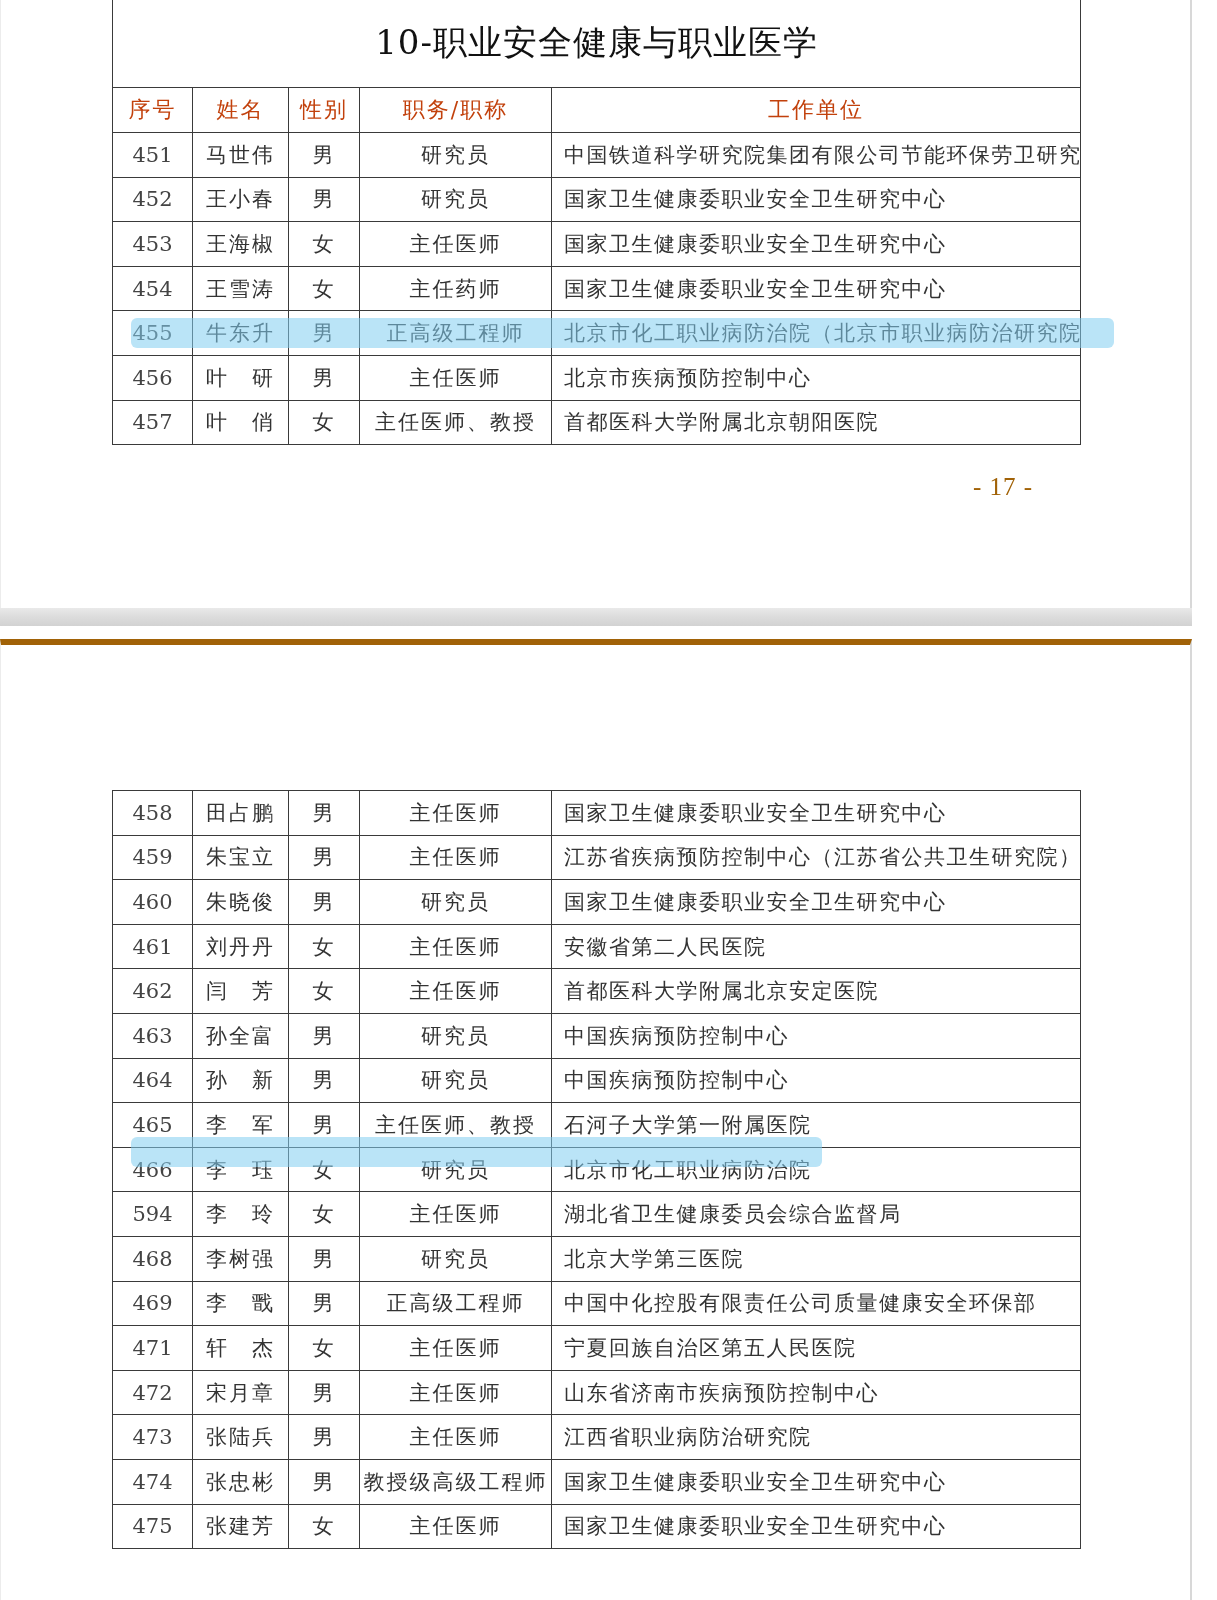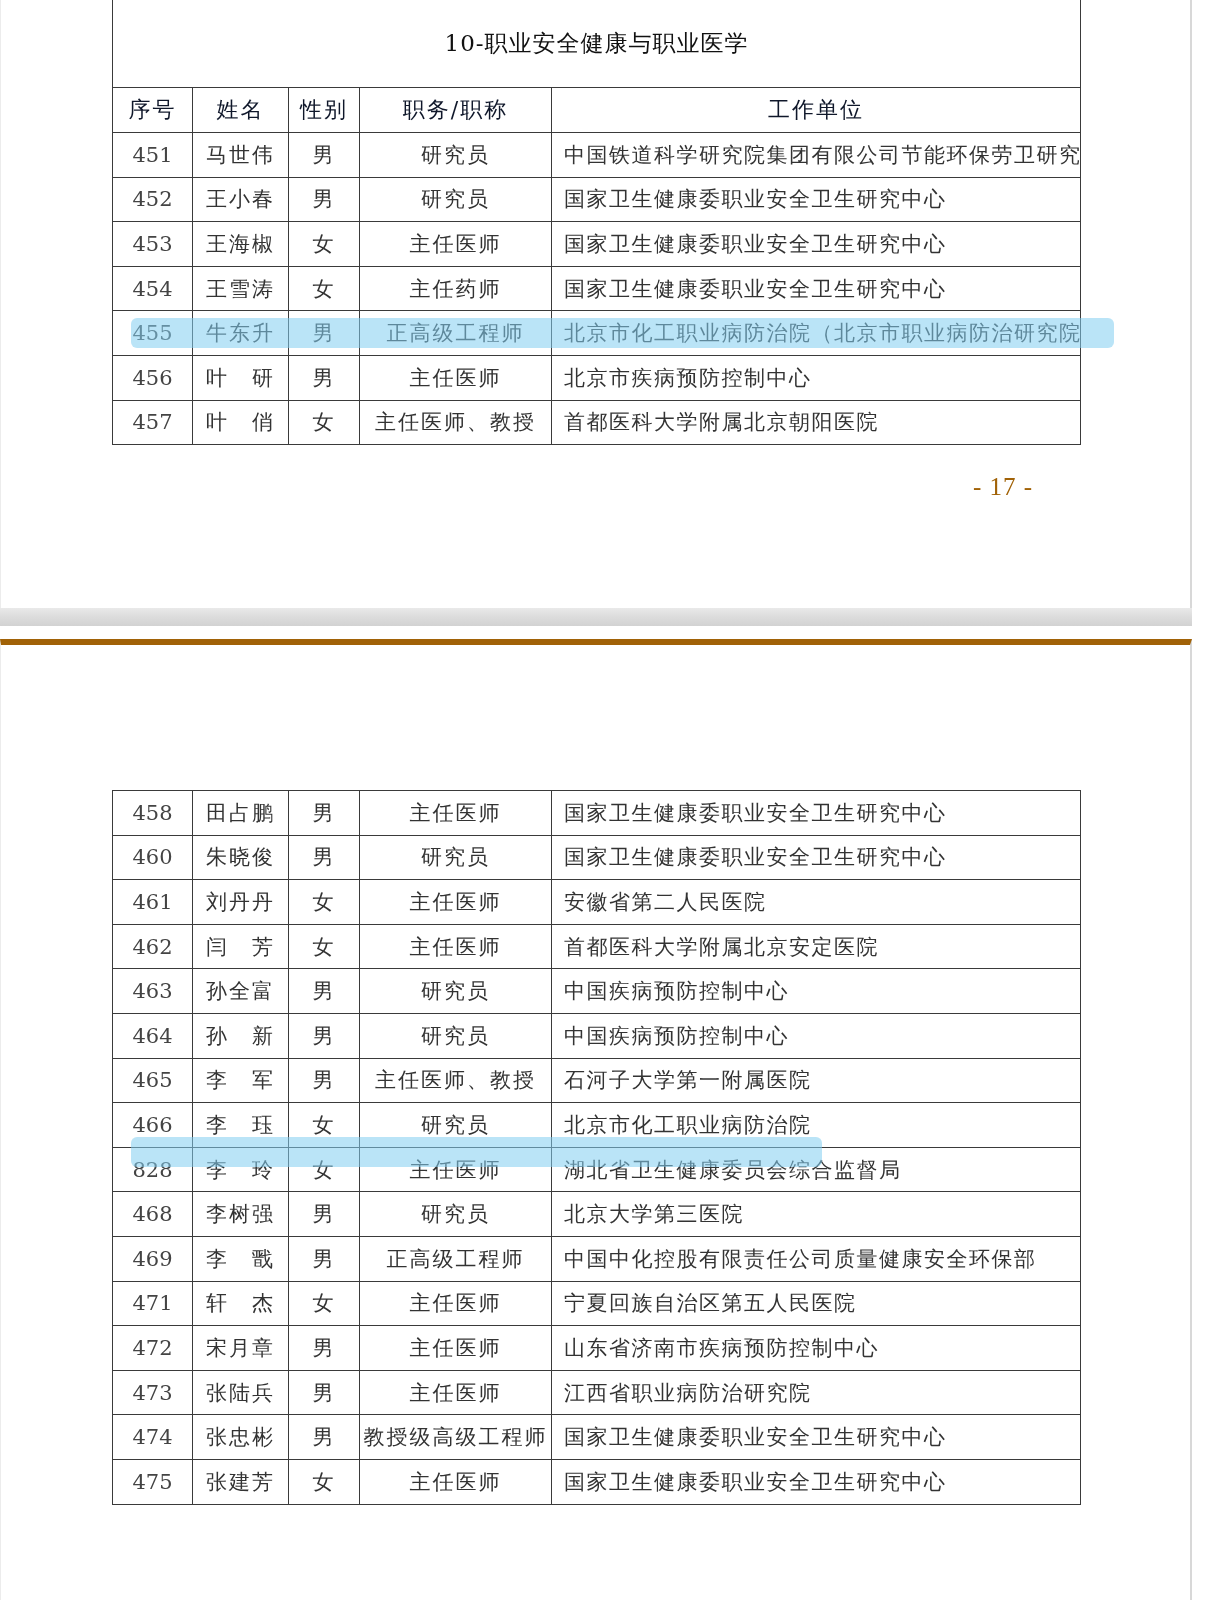--- a/index.html
+++ b/index.html
@@ -29,22 +29,22 @@
     .t1 { top: -2px; }
     .t2 { top: 145px; }
     td, th {
       border: 1.5px solid #3a3a3a; padding: 0; text-align: center;
       vertical-align: middle; font-weight: normal; font-size: 21px;
       letter-spacing: 2px; color: #333; white-space: nowrap; overflow: hidden;
     }
     td.unit { text-align: left; padding-left: 12px; letter-spacing: 1.5px; }
     td.num { font-size: 21px; letter-spacing: 0; color: #444; }
     tr.row { height: 44.6px; }
-    tr.title-row td { height: 88px; font-size: 23px; letter-spacing: 1px; color: #111; }
-    tr.head td { height: 44px; font-size: 22px; color: #0f172a; }
+    tr.title-row td { height: 88px; font-size: 34px; letter-spacing: 1px; color: #111; }
+    tr.head td { height: 44px; font-size: 22px; color: #c2410c; }
     tr.head td.c-unit { }
     tr.hl td { position: relative; }
     .hl-band {
       position: absolute; height: 30px; background: rgba(130, 205, 240, 0.55);
       border-radius: 6px; filter: blur(0.6px); pointer-events: none;
     }
     .page-number {
       position: absolute; top: 473px; left: 972px; font-size: 25px;
       font-family: "Liberation Serif", serif; color: #a16207; letter-spacing: 1px;
     }
@@ -143,20 +143,27 @@
       </colgroup>
       <tbody id="p2-body">
           <tr class="row">
             <td class="num">458</td>
             <td>田占鹏</td>
             <td>男</td>
             <td>主任医师</td>
             <td class="unit">国家卫生健康委职业安全卫生研究中心</td>
           </tr>
           <tr class="row">
+            <td class="num">459</td>
+            <td>朱宝立</td>
+            <td>男</td>
+            <td>主任医师</td>
+            <td class="unit">江苏省疾病预防控制中心（江苏省公共卫生研究院）</td>
+          </tr>
+          <tr class="row">
             <td class="num">460</td>
             <td>朱晓俊</td>
             <td>男</td>
             <td>研究员</td>
             <td class="unit">国家卫生健康委职业安全卫生研究中心</td>
           </tr>
           <tr class="row">
             <td class="num">461</td>
             <td>刘丹丹</td>
             <td>女</td>
@@ -192,21 +199,21 @@
             <td class="unit">石河子大学第一附属医院</td>
           </tr>
           <tr class="row hl">
             <td class="num">466</td>
             <td>李　珏</td>
             <td>女</td>
             <td>研究员</td>
             <td class="unit">北京市化工职业病防治院</td>
           </tr>
           <tr class="row">
-            <td class="num">828</td>
+            <td class="num">594</td>
             <td>李　玲</td>
             <td>女</td>
             <td>主任医师</td>
             <td class="unit">湖北省卫生健康委员会综合监督局</td>
           </tr>
           <tr class="row">
             <td class="num">468</td>
             <td>李树强</td>
             <td>男</td>
             <td>研究员</td>

